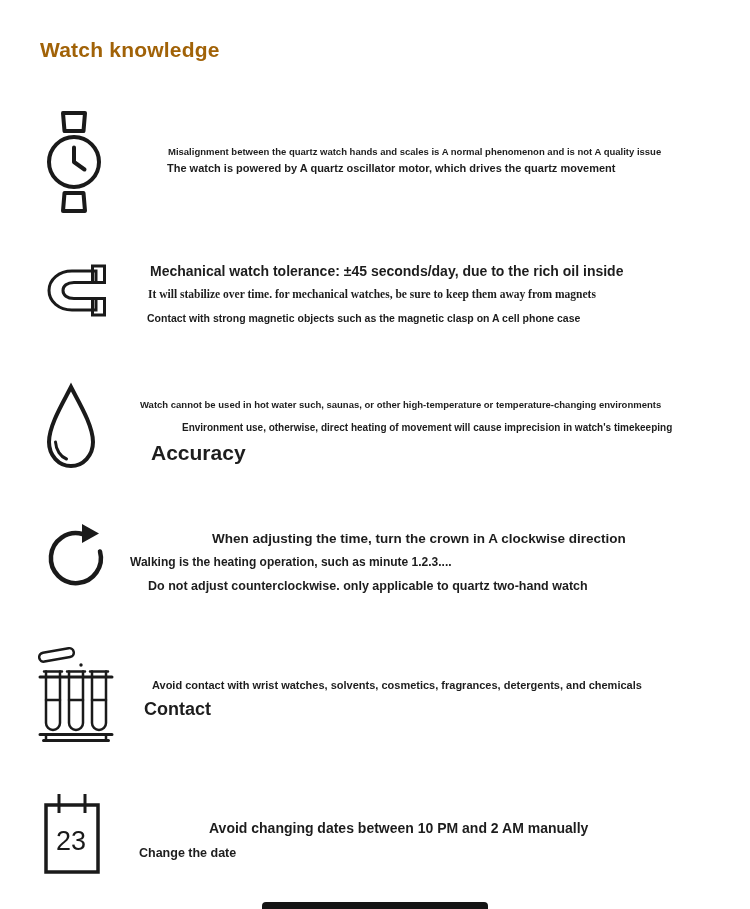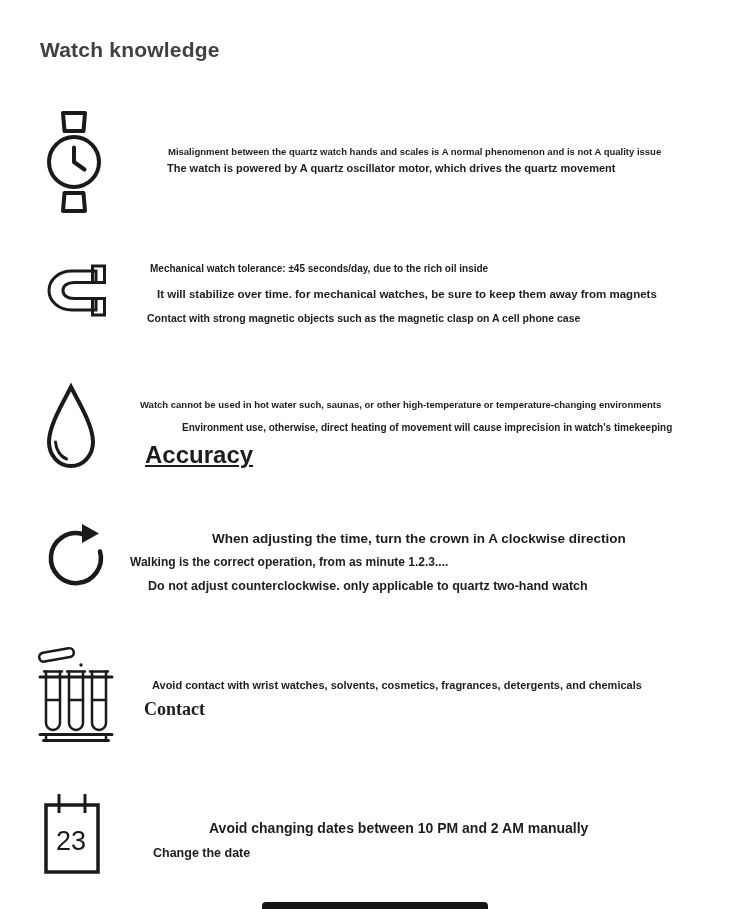--- a/index.html
+++ b/index.html
@@ -12,50 +12,50 @@
     color:#1d1d1d;
     overflow:hidden;
   }
   .title{
     position:absolute;
     left:40px; top:38px;
     margin:0;
     font-size:21px;
     font-weight:700;
     letter-spacing:0.2px;
-    color:#404040;
+    color:#a16207;
   }
   .t{
     position:absolute;
     white-space:nowrap;
     font-weight:700;
     color:#1d1d1d;
     text-align:center;
   }
   
   .s1a{left:168px;top:146px;font-size:9.5px;}
   .s1b{left:167px;top:162px;font-size:11px;}
   
-  .s2a{left:150px;top:263px;font-size:10px;}
-  .s2b{left:157px;top:288px;font-size:11.5px;}
+  .s2a{left:150px;top:263px;font-size:14px;}
+  .s2b{left:148px;top:288px;font-size:11.5px;font-family:Liberation Serif, serif;}
   .s2c{left:147px;top:312px;font-size:10.5px;}
   
   .s3a{left:140px;top:399px;font-size:9.5px;}
   .s3b{left:152px;top:422px;font-size:10px;padding-left:30px;}
-  .s3c{left:145px;top:441px;font-size:24px;text-decoration:underline;}
+  .s3c{left:151px;top:441px;font-size:21px;}
   
   .s4a{left:212px;top:531px;font-size:13.5px;}
   .s4b{left:130px;top:555px;font-size:12px;}
   .s4c{left:148px;top:579px;font-size:12.5px;}
   
   .s5a{left:152px;top:679px;font-size:11px;}
-  .s5b{left:144px;top:699px;font-size:18px;font-family:Liberation Serif, serif;}
+  .s5b{left:144px;top:699px;font-size:18px;}
   
   .s6a{left:209px;top:820px;font-size:14px;}
-  .s6b{left:139px;top:846px;font-size:12.5px;margin-left:14px;}
+  .s6b{left:139px;top:846px;font-size:12.5px;}
 
   .icon{position:absolute;}
   .icon svg{display:block;}
   .i1{left:45px;top:111px;}
   .i2{left:44px;top:262px;}
   .i3{left:42px;top:381px;}
   .i4{left:44px;top:520px;}
   .i5{left:38px;top:644px;}
   .i6{left:42px;top:792px;}
 
@@ -113,21 +113,21 @@
   </section>
 
   <section>
     <div class="icon i4">
       <svg width="64" height="74" viewBox="0 0 64 74" fill="none" stroke="#1a1a1a">
         <path d="M38.5 14 A25 25 0 1 0 56 31.5" stroke-width="4.5" stroke-linecap="round"></path>
         <polygon points="38,4 55,13.5 38,23" fill="#1a1a1a" stroke="none"></polygon>
       </svg>
     </div>
     <div class="t s4a">When adjusting the time, turn the crown in A clockwise direction</div>
-    <div class="t s4b">Walking is the correct operation, from as minute 1.2.3....</div>
+    <div class="t s4b">Walking is the heating operation, such as minute 1.2.3....</div>
     <div class="t s4c">Do not adjust counterclockwise. only applicable to quartz two-hand watch</div>
   </section>
 
   <section>
     <div class="icon i5">
       <svg width="76" height="100" viewBox="0 0 76 100" fill="none" stroke="#1a1a1a" stroke-width="2.5" stroke-linecap="round">
         <rect x="1" y="6.5" width="35" height="9" rx="4.5" transform="rotate(-10 18 11)"></rect>
         <circle cx="43" cy="21" r="1.7" fill="#1a1a1a" stroke="none"></circle>
         <path d="M2 33 H74" stroke-width="3"></path>
         <path d="M6 27.5 H24 M29 27.5 H47 M52 27.5 H70"></path>

